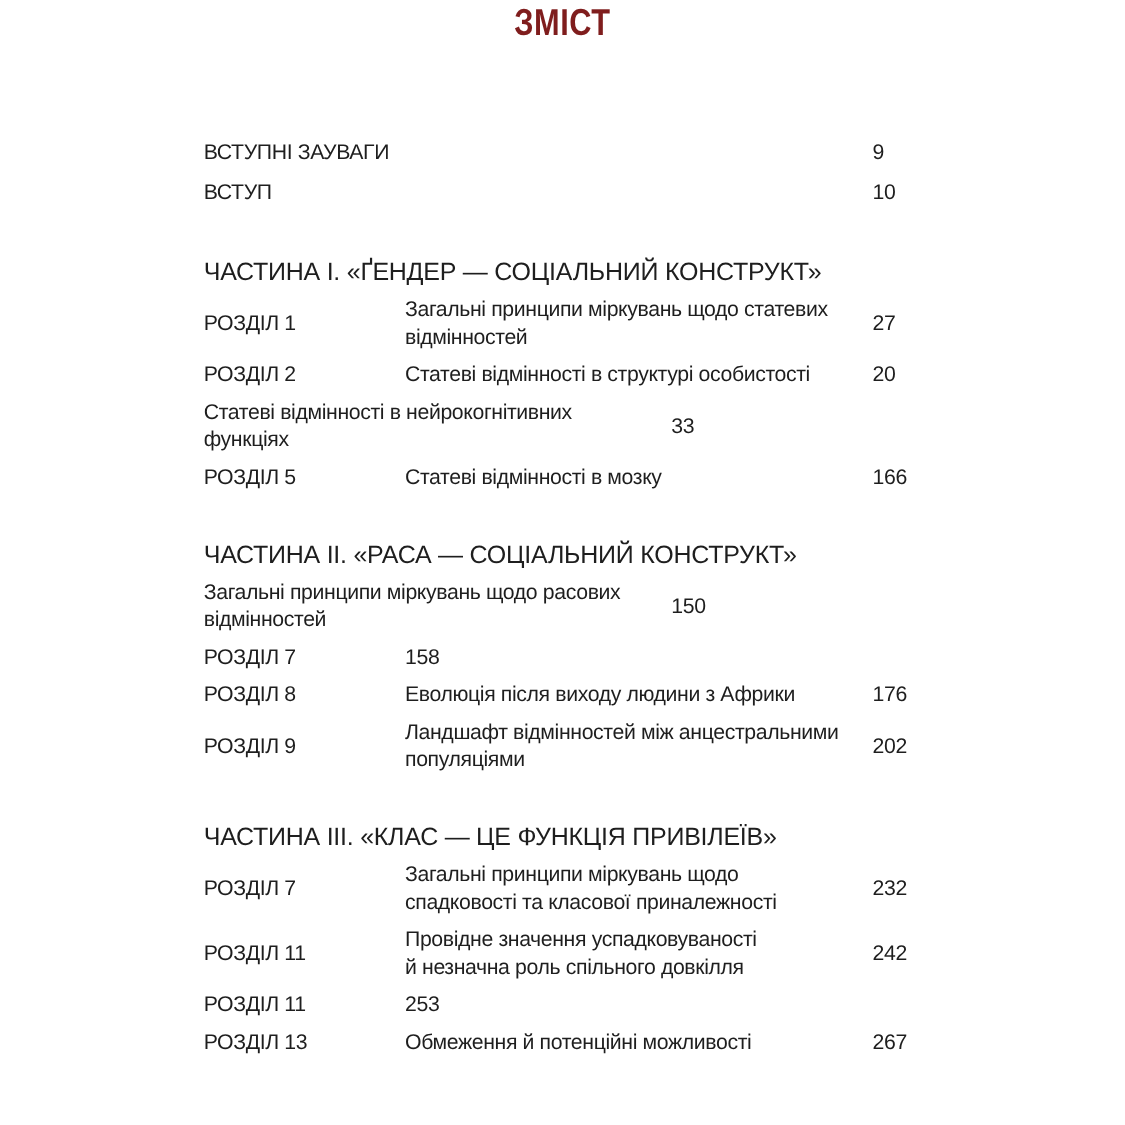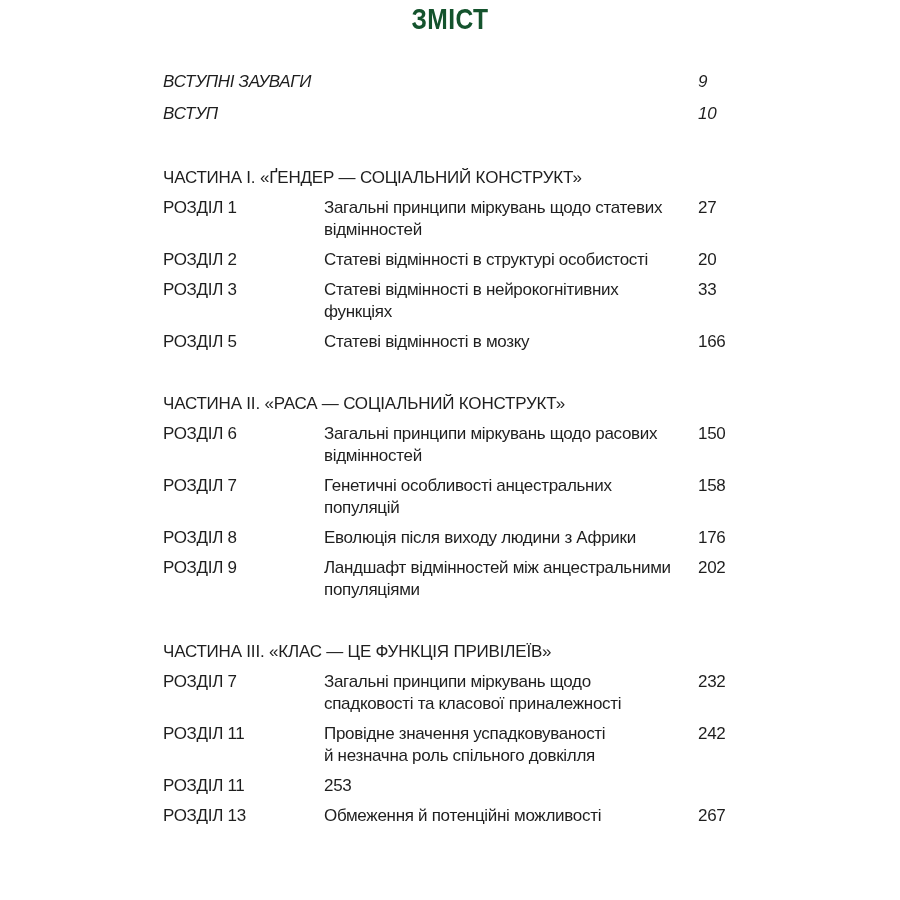--- a/index.html
+++ b/index.html
@@ -15,51 +15,51 @@
     width: 900px; height: 900px;
     background: #ffffff;
   }
   h1.toc-title {
     margin: 0;
     padding-top: 2px;
     text-align: center;
     font-size: 30px;
     line-height: 34px;
     font-weight: bold;
-    color: #14532d;
+    color: #7f1d1d;
     letter-spacing: 0.5px;
   }
   h1.toc-title .condense {
     display: inline-block;
     transform: scaleX(0.82);
     transform-origin: center;
   }
   .content {
     display: flex;
     flex-direction: column;
     align-items: stretch;
     padding-left: 163px;
     padding-right: 120px;
     font-size: 17px;
     line-height: 22px;
     letter-spacing: -0.3px;
   }
   section { display: flow-root; }
-  .front-matter { margin-top: 35px; font-style: italic; }
+  .front-matter { margin-top: 75px; }
   .fm-row { display: flex; margin-bottom: 10px; }
   .fm-label { width: 535px; flex-shrink: 0; }
   .part { margin-top: 32px; }
   .part-heading {
     line-height: 22px;
     margin: 0 0 8px 0;
-    font-size: 17px;
+    font-size: 20px;
     font-weight: normal;
     letter-spacing: -0.2px;
   }
-  .ch-row { display: flex; align-items: flex-start; margin-bottom: 8px; }
+  .ch-row { display: flex; align-items: center; margin-bottom: 8px; }
   .ch-label { width: 161px; flex-shrink: 0; }
   .ch-title { width: 374px; flex-shrink: 0; white-space: pre-line; }
   .page-num { flex-shrink: 0; }
 </style>
 </head>
 <body>
 
 <main class="page">
   <h1 class="toc-title">
     <span class="condense">ЗМІСТ</span>
@@ -88,49 +88,45 @@
     <span class="page-num">27</span>
   </div>
 
   <div class="ch-row">
     <span class="ch-label">РОЗДІЛ 2</span>
     <span class="ch-title">Статеві відмінності в структурі особистості</span>
     <span class="page-num">20</span>
   </div>
 
   <div class="ch-row">
-    <span class="ch-label">РОЗДІЛ 3</span>
     <span class="ch-title">Статеві відмінності в нейрокогнітивних
 функціях</span>
     <span class="page-num">33</span>
   </div>
 
 
   <div class="ch-row">
     <span class="ch-label">РОЗДІЛ 5</span>
     <span class="ch-title">Статеві відмінності в мозку</span>
     <span class="page-num">166</span>
   </div>
 </div>
   </section>
 
   <section class="part">
     <h2 class="part-heading">ЧАСТИНА II. «РАСА — СОЦІАЛЬНИЙ КОНСТРУКТ»</h2>
     <div>
   <div class="ch-row">
-    <span class="ch-label">РОЗДІЛ 6</span>
     <span class="ch-title">Загальні принципи міркувань щодо расових
 відмінностей</span>
     <span class="page-num">150</span>
   </div>
 
   <div class="ch-row">
     <span class="ch-label">РОЗДІЛ 7</span>
-    <span class="ch-title">Генетичні особливості анцестральних
-популяцій</span>
     <span class="page-num">158</span>
   </div>
 
   <div class="ch-row">
     <span class="ch-label">РОЗДІЛ 8</span>
     <span class="ch-title">Еволюція після виходу людини з Африки</span>
     <span class="page-num">176</span>
   </div>
 
   <div class="ch-row">

